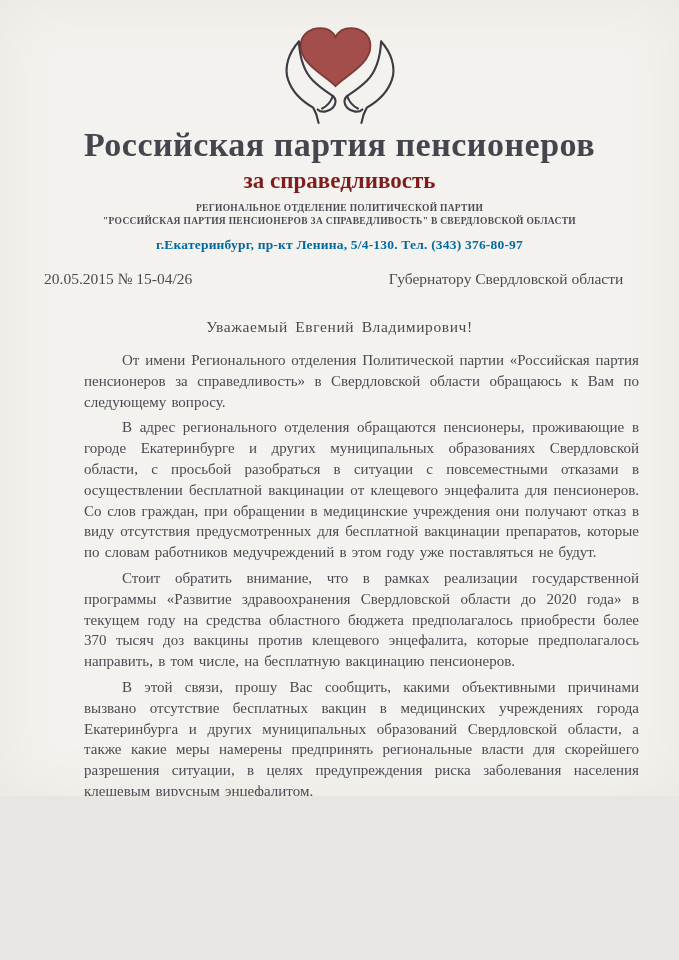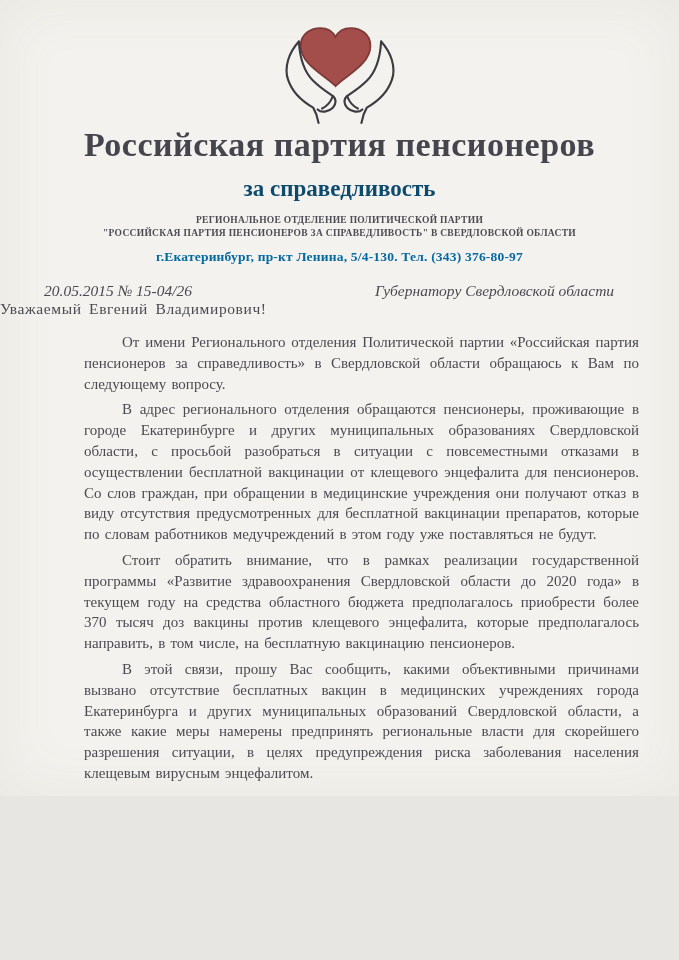--- a/index.html
+++ b/index.html
@@ -18,37 +18,36 @@
   }
   
   .letterhead{ text-align:center; padding-top:18px; }
   .logo{ display:block; margin:0 auto; width:152px; height:106px; }
   .title{
     margin:2px 0 0 0;
     font-size:34px; font-weight:bold;
     color:#45454d; letter-spacing:.5px; line-height:38px;
   }
   .subtitle{
-    margin:12px; font-size:23px; font-weight:bold;
-    color:#0c4a6e; line-height:26px;
+    margin:4px; font-size:23px; font-weight:bold;
+    color:#7f1d1d; line-height:26px;
   }
   .org-lines{ margin-top:8px; font-weight:bold; font-size:9.5px; line-height:13px; color:#4c4c54; letter-spacing:.3px;text-align:center;}
   .address-line{ margin-top:9px; font-weight:bold; font-size:13.5px; color:#0369a1; letter-spacing:.2px;}
   
   .ref-row{
     display:flex; justify-content:space-between; align-items:flex-start;
     padding:17px 42px 0 44px;
     font-size:15.5px;
-    font-style:italic;
   }
-  .addressee{ width:262px; text-align:left; }
+  .addressee{ width:262px; text-align:center; }
   .addressee-line2{ margin-top:24px; }
   
   .salutation{
-    text-align:left;
+    margin-top:30px; text-align:center;
     font-size:15.5px; letter-spacing:.6px; word-spacing:3px;
   }
   
   .body-text{ padding:14px 40px 0 42px;margin-left:42px; }
   .body-text p{
     margin:0 0 5px 0;
     font-size:15px; line-height:20.8px;
     text-align:justify; text-indent:38px;
     word-spacing:1.5px;
   }

